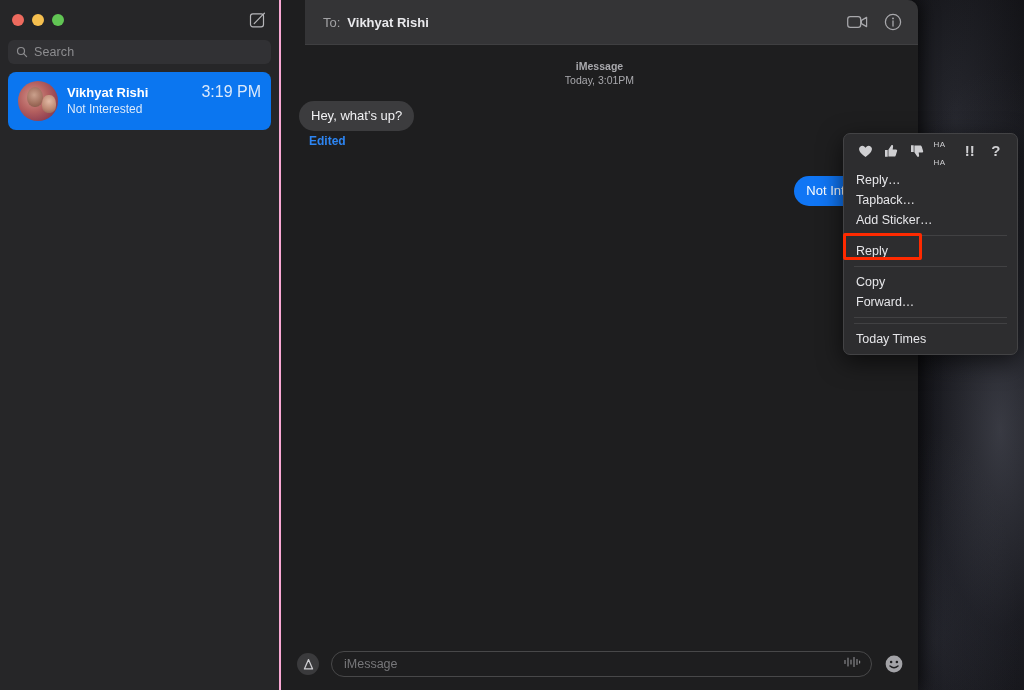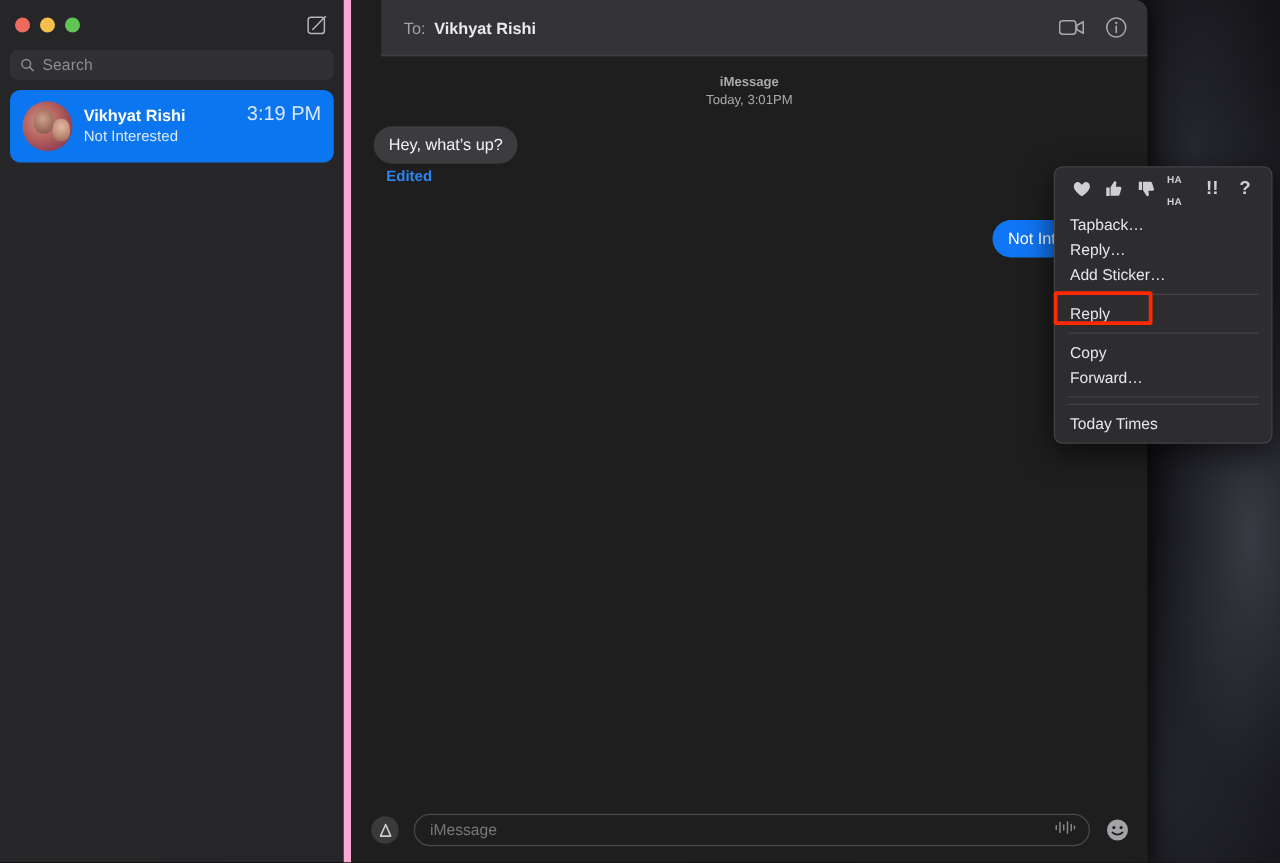--- a/index.html
+++ b/index.html
@@ -29,21 +29,21 @@
     border-top-right-radius: 10px;
     overflow: hidden;
     display: flex;
     box-shadow: 2px 0 18px rgba(0,0,0,.75);
   }
 
   
   #sidebar {
     width: 281px; height: 100%;
     background: #262628;
-    border-right: 6px solid #f9a8d4;
+    border-right: 2px solid #f9a8d4;
     flex: 0 0 281px;
     position: relative;
   }
   .titlebar {
     height: 40px;
     display: flex; align-items: center;
     padding: 0 12px;
     position: relative;
   }
   .lights { display: flex; gap: 8px; align-items: center; }
@@ -231,21 +231,21 @@
     justify-content: space-between;
     padding: 7px 11px 7px 11px;
     gap: 2px;
   }
   .tb {
     width: 20px; height: 20px;
     display: flex; align-items: center; justify-content: center;
     color: #cfcfd2;
     flex: 0 0 20px;
   }
-  .tb-txt { font-size: 8px; font-weight: 700; line-height: 7px; text-align:center; letter-spacing:.3px; }
+  .tb-txt { font-size: 8px; font-weight: 400; line-height: 7px; text-align:center; letter-spacing:.3px; }
   .tb-big { font-size: 15px; font-weight: 700; line-height: 16px; }
   .menu-item {
     height: 20px;
     display: flex; align-items: center;
     padding: 0 0 0 12px;
     font-size: 12.5px;
     color: #e6e6e9;
     line-height: 20px;
   }
   .menu-sep {
@@ -407,22 +407,22 @@
         <span class="tb-txt">HA</span>
         <span class="tb-txt">HA</span>
       </span>
     </span>
     <span class="tb tb-big">!!</span>
     <span class="tb tb-big">?</span>
   </div>
 
   <div class="ctx-pad"></div>
 
+  <div class="menu-item">Reply…</div>
   <div class="menu-item">Tapback…</div>
-  <div class="menu-item">Reply…</div>
   <div class="menu-item">Add Sticker…</div>
 
   <div class="menu-sep"></div>
 
   <div class="menu-item">Reply</div>
 
   <div class="menu-sep"></div>
 
   <div class="menu-item">Copy</div>
   <div class="menu-item">Forward…</div>

